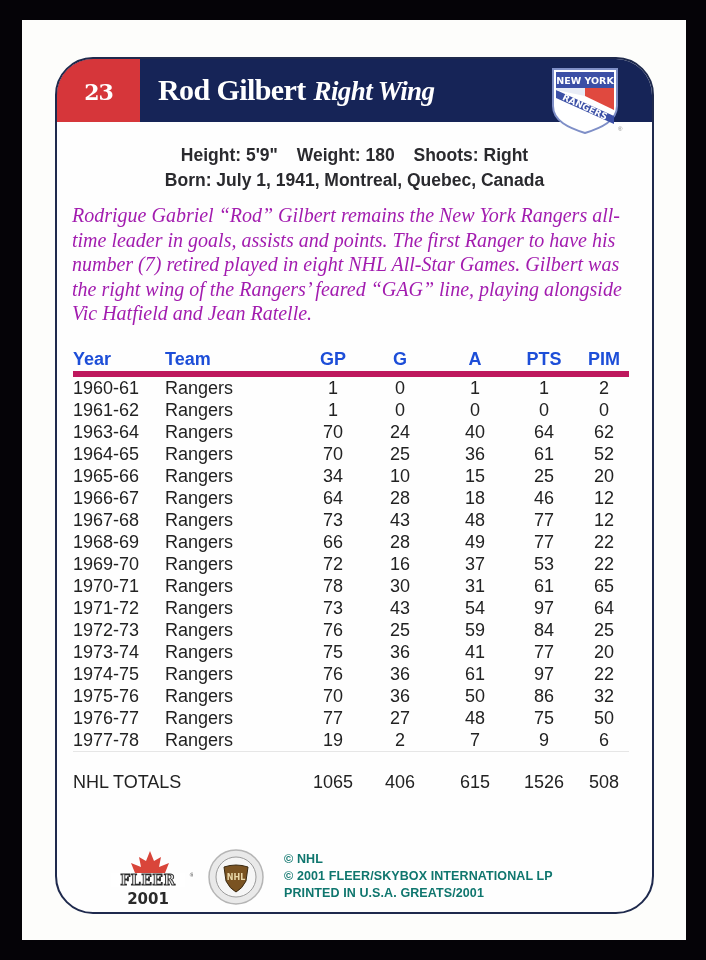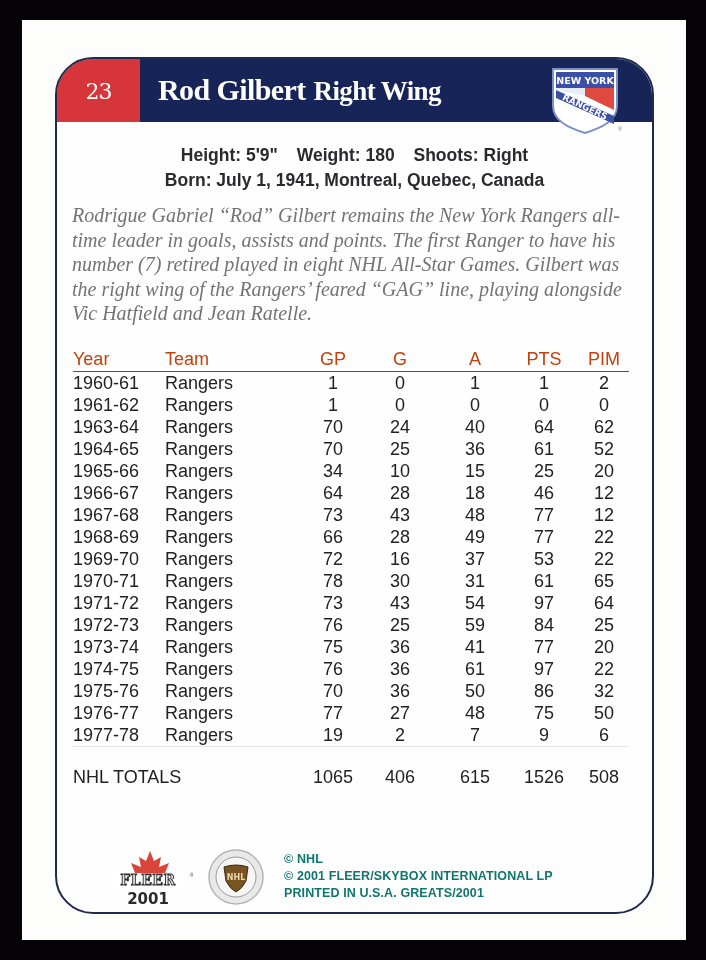--- a/index.html
+++ b/index.html
@@ -26,53 +26,53 @@
       position: absolute; left: 0; top: 0; right: 0; height: 63px;
       background: #162457;
     }
     .num-block {
       position: absolute; left: 0; top: 0; width: 83px; height: 63px;
       background: #d6363a;
     }
     .num {
       position: absolute; left: 0; top: 0; width: 83px; height: 63px;
       text-align: center; line-height: 66px;
-      color: #fff; font-family: "DejaVu Serif", serif; font-weight: normal;
+      color: #fff; font-family: "DejaVu Serif", serif; font-weight: bold;
       font-size: 22px; letter-spacing: -1px;
     }
     .name {
       position: absolute; left: 101px; top: 14px;
       color: #fff; font-family: "Liberation Serif", serif; font-weight: bold;
       font-size: 30px; letter-spacing: -0.6px;
       white-space: nowrap;
     }
-    .name .pos { font-size: 27px; margin-left: 8px; margin-top: 10px; }
+    .name .pos { font-style: italic; font-size: 27px; margin-left: 8px; margin-top: 10px; }
     .logo {
       position: absolute; left: 492px; top: 7px; width: 72px; height: 68px;
     }
     .reg { position: absolute; left: 561px; top: 67px; font-size: 6px; color: #888; }
     .vitals {
       position: absolute; left: 0; right: 0; top: 84px;
       text-align: center; font-weight: bold; color: #2a2a2e;
       font-size: 17.5px; line-height: 25px;
     }
     .vitals span { margin: 0 7px; }
     .bio {
       position: absolute; left: 15px; top: 144px; width: 570px;
       font-family: "Liberation Serif", serif; font-style: italic;
-      font-size: 20px; line-height: 24.5px; color: #737373;
+      font-size: 20px; line-height: 24.5px; color: #a21caf;
     }
     table.stats {
       position: absolute; left: 16px; top: 288px; width: 556px;
       border-collapse: collapse; color: #222;
       font-size: 18px;
     }
     table.stats th {
-      font-weight: normal; text-align: left; padding: 0; height: 24px;
-      border-bottom: 1px solid #be185d; color: #c2410c; font-size: 18px;
+      font-weight: bold; text-align: left; padding: 0; height: 24px;
+      border-bottom: 6px solid #be185d; color: #1d4ed8; font-size: 18px;
     }
     table.stats td { padding: 0; height: 22px; line-height: 22px; }
     table.stats .c-year { width: 92px; }
     table.stats .c-team { width: 142px; }
     table.stats .num-c { text-align: center; }
     table.stats th.num-c { text-align: center; }
     .c-gp { width: 52px; } .c-g { width: 82px; } .c-a { width: 68px; } .c-pts { width: 70px; } .c-pim { width: 50px; }
     table.stats tr.totals td {
       border-top: 1px solid #e6e6e6; font-weight: normal; height: 24px; padding-top: 18px;
     }

